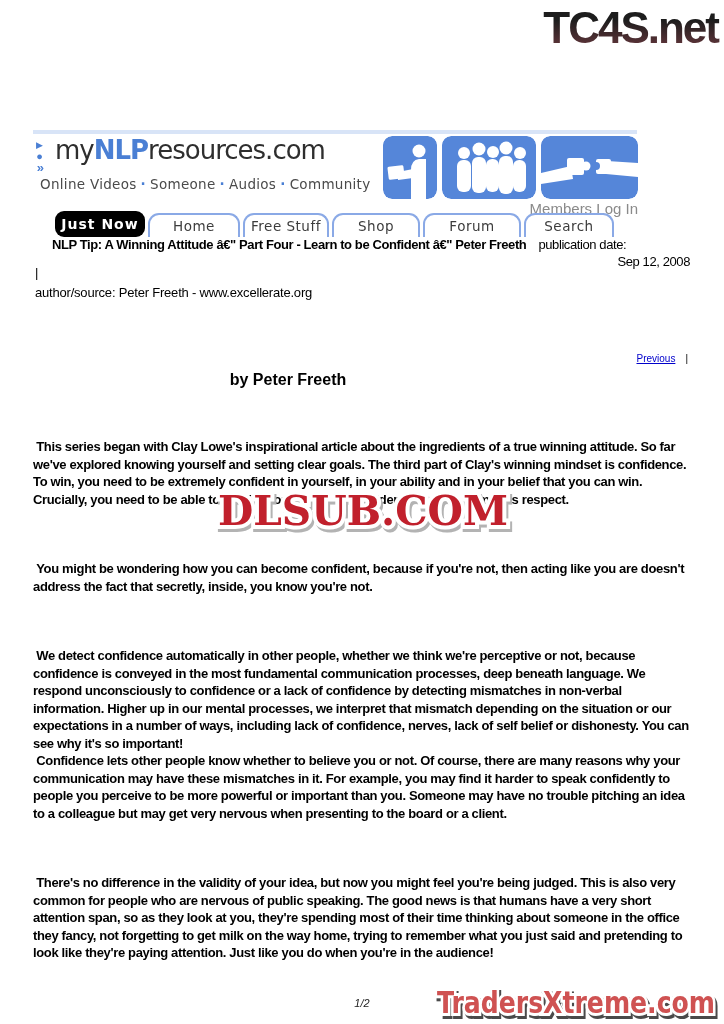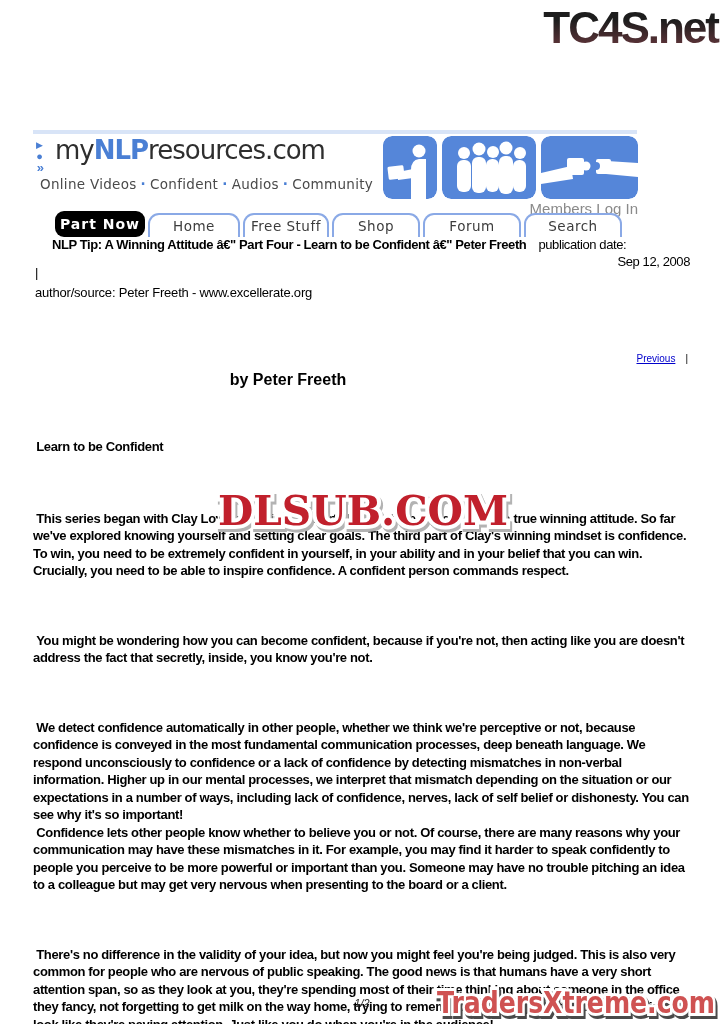--- a/index.html
+++ b/index.html
@@ -30,21 +30,21 @@
              font-size:15px; color:#8a8a8a; }
 
   
   .tabs { position:absolute; left:55px; top:211px; display:flex; gap:3px; align-items:flex-end; height:26px; }
   .tab { height:24px; background:#fff; border:2px solid #8aa9e6; border-bottom:none;
          border-radius:11px 11px 0 0; display:flex; align-items:center; justify-content:center;
          font-family:"DejaVu Sans", sans-serif; font-size:13.5px; color:#3c3c3c; letter-spacing:0.5px; }
   .tab.active { height:26px; background:#000; color:#fff; border:none; border-radius:9px;
                 font-weight:bold; font-size:14px; letter-spacing:1px; }
   .tab:nth-child(1){ width:90px; } .tab:nth-child(2){ width:92px; } .tab:nth-child(3){ width:86px; }
-  .tab:nth-child(4){ width:88px;justify-content:center; } .tab:nth-child(5){ width:98px;margin-top:32px; } .tab:nth-child(6){ width:98px;align-items:center; }
+  .tab:nth-child(4){ width:88px;justify-content:center; } .tab:nth-child(5){ width:98px;margin-top:32px; } .tab:nth-child(6){ width:90px;align-items:center; }
 
   
   .title-block { position:absolute; left:52px; top:236px; width:652px; font-size:13px;
                  letter-spacing:-0.4px; line-height:17px; }
   .title-bold { font-weight:bold; }
   .pub-label { margin-left:12px; }
   .pub-date { text-align:right; padding-right:14px; }
   .meta { position:absolute; left:35px; top:264px; font-size:13px; letter-spacing:-0.2px; line-height:18px; }
   .meta .author { margin-top:2px; }
 
@@ -89,21 +89,21 @@
     <span class="li-play">▶</span>
     <span class="li-dot">●</span>
     <span class="li-ff">»</span>
   </div>
 
   <div class="logo-text">
     <span>my</span><span class="logo-accent">NLP</span><span>resources.com</span>
   </div>
 
   <div class="tagline">
-    <span>Online Videos</span><span class="dot">·</span><span>Confident</span><span class="dot">·</span><span>Audios</span><span class="dot">·</span><span>Community</span>
+    <span>Online Videos</span><span class="dot">·</span><span>Someone</span><span class="dot">·</span><span>Audios</span><span class="dot">·</span><span>Community</span>
   </div>
 
   <div class="tiles">
     <svg class="tile" width="54" height="63" viewBox="0 0 54 63">
       <rect width="54" height="63" rx="9" fill="#5586d9"></rect>
       <circle cx="36" cy="15" r="6.5" fill="#fff"></circle>
       <path d="M28 63 L28 34 Q28 24 36 23 L43 23 L43 63 Z" fill="#fff"></path>
       <path d="M30 33 L15 36 L15 44 L30 42 Z" fill="#fff"></path>
       <rect x="5" y="30" width="16" height="13" rx="1.5" fill="#fff" transform="rotate(-7 13 36)"></rect>
     </svg>
@@ -128,21 +128,21 @@
       <path d="M97 27 L66 25 L65 38 L97 41 Z" fill="#fff"></path>
       <rect x="55" y="23" width="15" height="15" rx="2" fill="#fff"></rect>
       <circle cx="55" cy="30" r="4" fill="#5586d9"></circle>
     </svg>
   </div>
 
   <div class="members">Members Log In</div>
 
   <div class="tabs">
     <div class="tab active">
-        <span>Part Now</span>
+        <span>Just Now</span>
       </div>
     <div class="tab">
         <span>Home</span>
       </div>
     <div class="tab">
         <span>Free Stuff</span>
       </div>
     <div class="tab">
         <span>Shop</span>
       </div>
@@ -164,21 +164,20 @@
     <div class="author">author/source: Peter Freeth - www.excellerate.org</div>
   </div>
 
   <div class="prev-row">
     <span class="prev-link">Previous</span><span class="prev-sep">|</span>
   </div>
 
   <div class="byline">by Peter Freeth</div>
 
   <div class="article">
-    <div class="heading"> Learn to be Confident</div>
     <p> This series began with Clay Lowe's inspirational article about the ingredients of a true winning attitude. So far we've explored knowing yourself and setting clear goals. The third part of Clay's winning mindset is confidence. To win, you need to be extremely confident in yourself, in your ability and in your belief that you can win. Crucially, you need to be able to inspire confidence. A confident person commands respect.</p>
     <p> You might be wondering how you can become confident, because if you're not, then acting like you are doesn't address the fact that secretly, inside, you know you're not.</p>
     <p> We detect confidence automatically in other people, whether we think we're perceptive or not, because confidence is conveyed in the most fundamental communication processes, deep beneath language. We respond unconsciously to confidence or a lack of confidence by detecting mismatches in non-verbal information. Higher up in our mental processes, we interpret that mismatch depending on the situation or our expectations in a number of ways, including lack of confidence, nerves, lack of self belief or dishonesty. You can see why it's so important!
  Confidence lets other people know whether to believe you or not. Of course, there are many reasons why your communication may have these mismatches in it. For example, you may find it harder to speak confidently to people you perceive to be more powerful or important than you. Someone may have no trouble pitching an idea to a colleague but may get very nervous when presenting to the board or a client.</p>
     <p> There's no difference in the validity of your idea, but now you might feel you're being judged. This is also very common for people who are nervous of public speaking. The good news is that humans have a very short attention span, so as they look at you, they're spending most of their time thinking about someone in the office they fancy, not forgetting to get milk on the way home, trying to remember what you just said and pretending to look like they're paying attention. Just like you do when you're in the audience!</p>
     
   </div>
 
   <div class="watermark">
     <svg width="302" height="54" viewBox="0 0 302 54">

